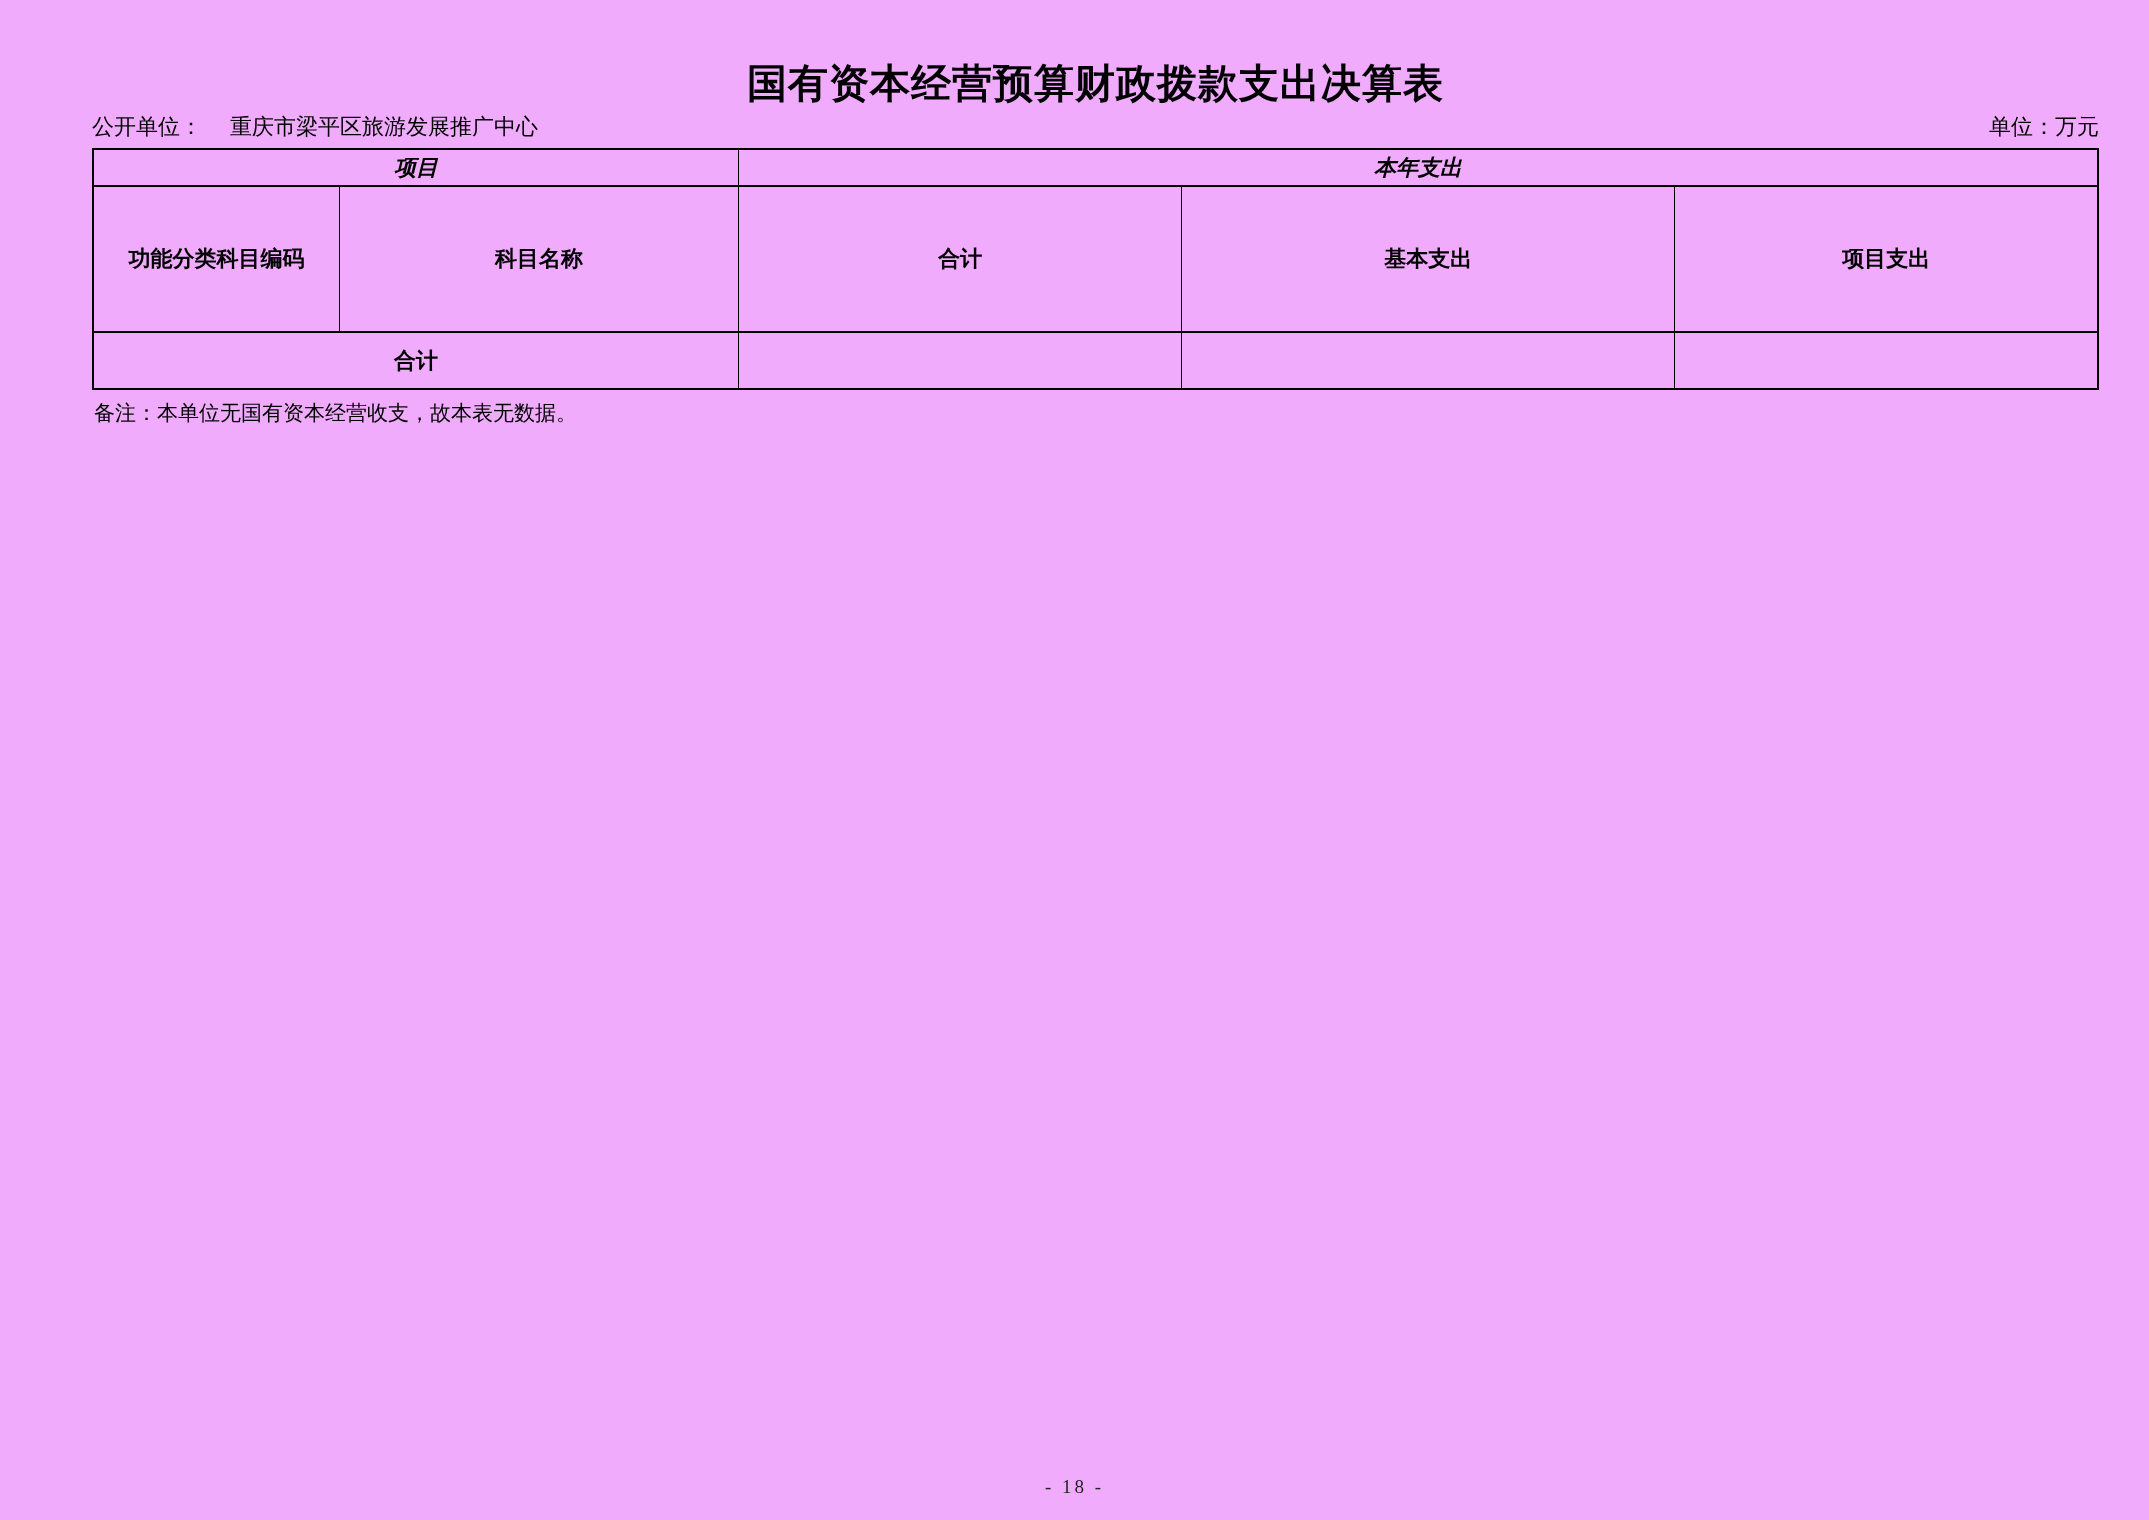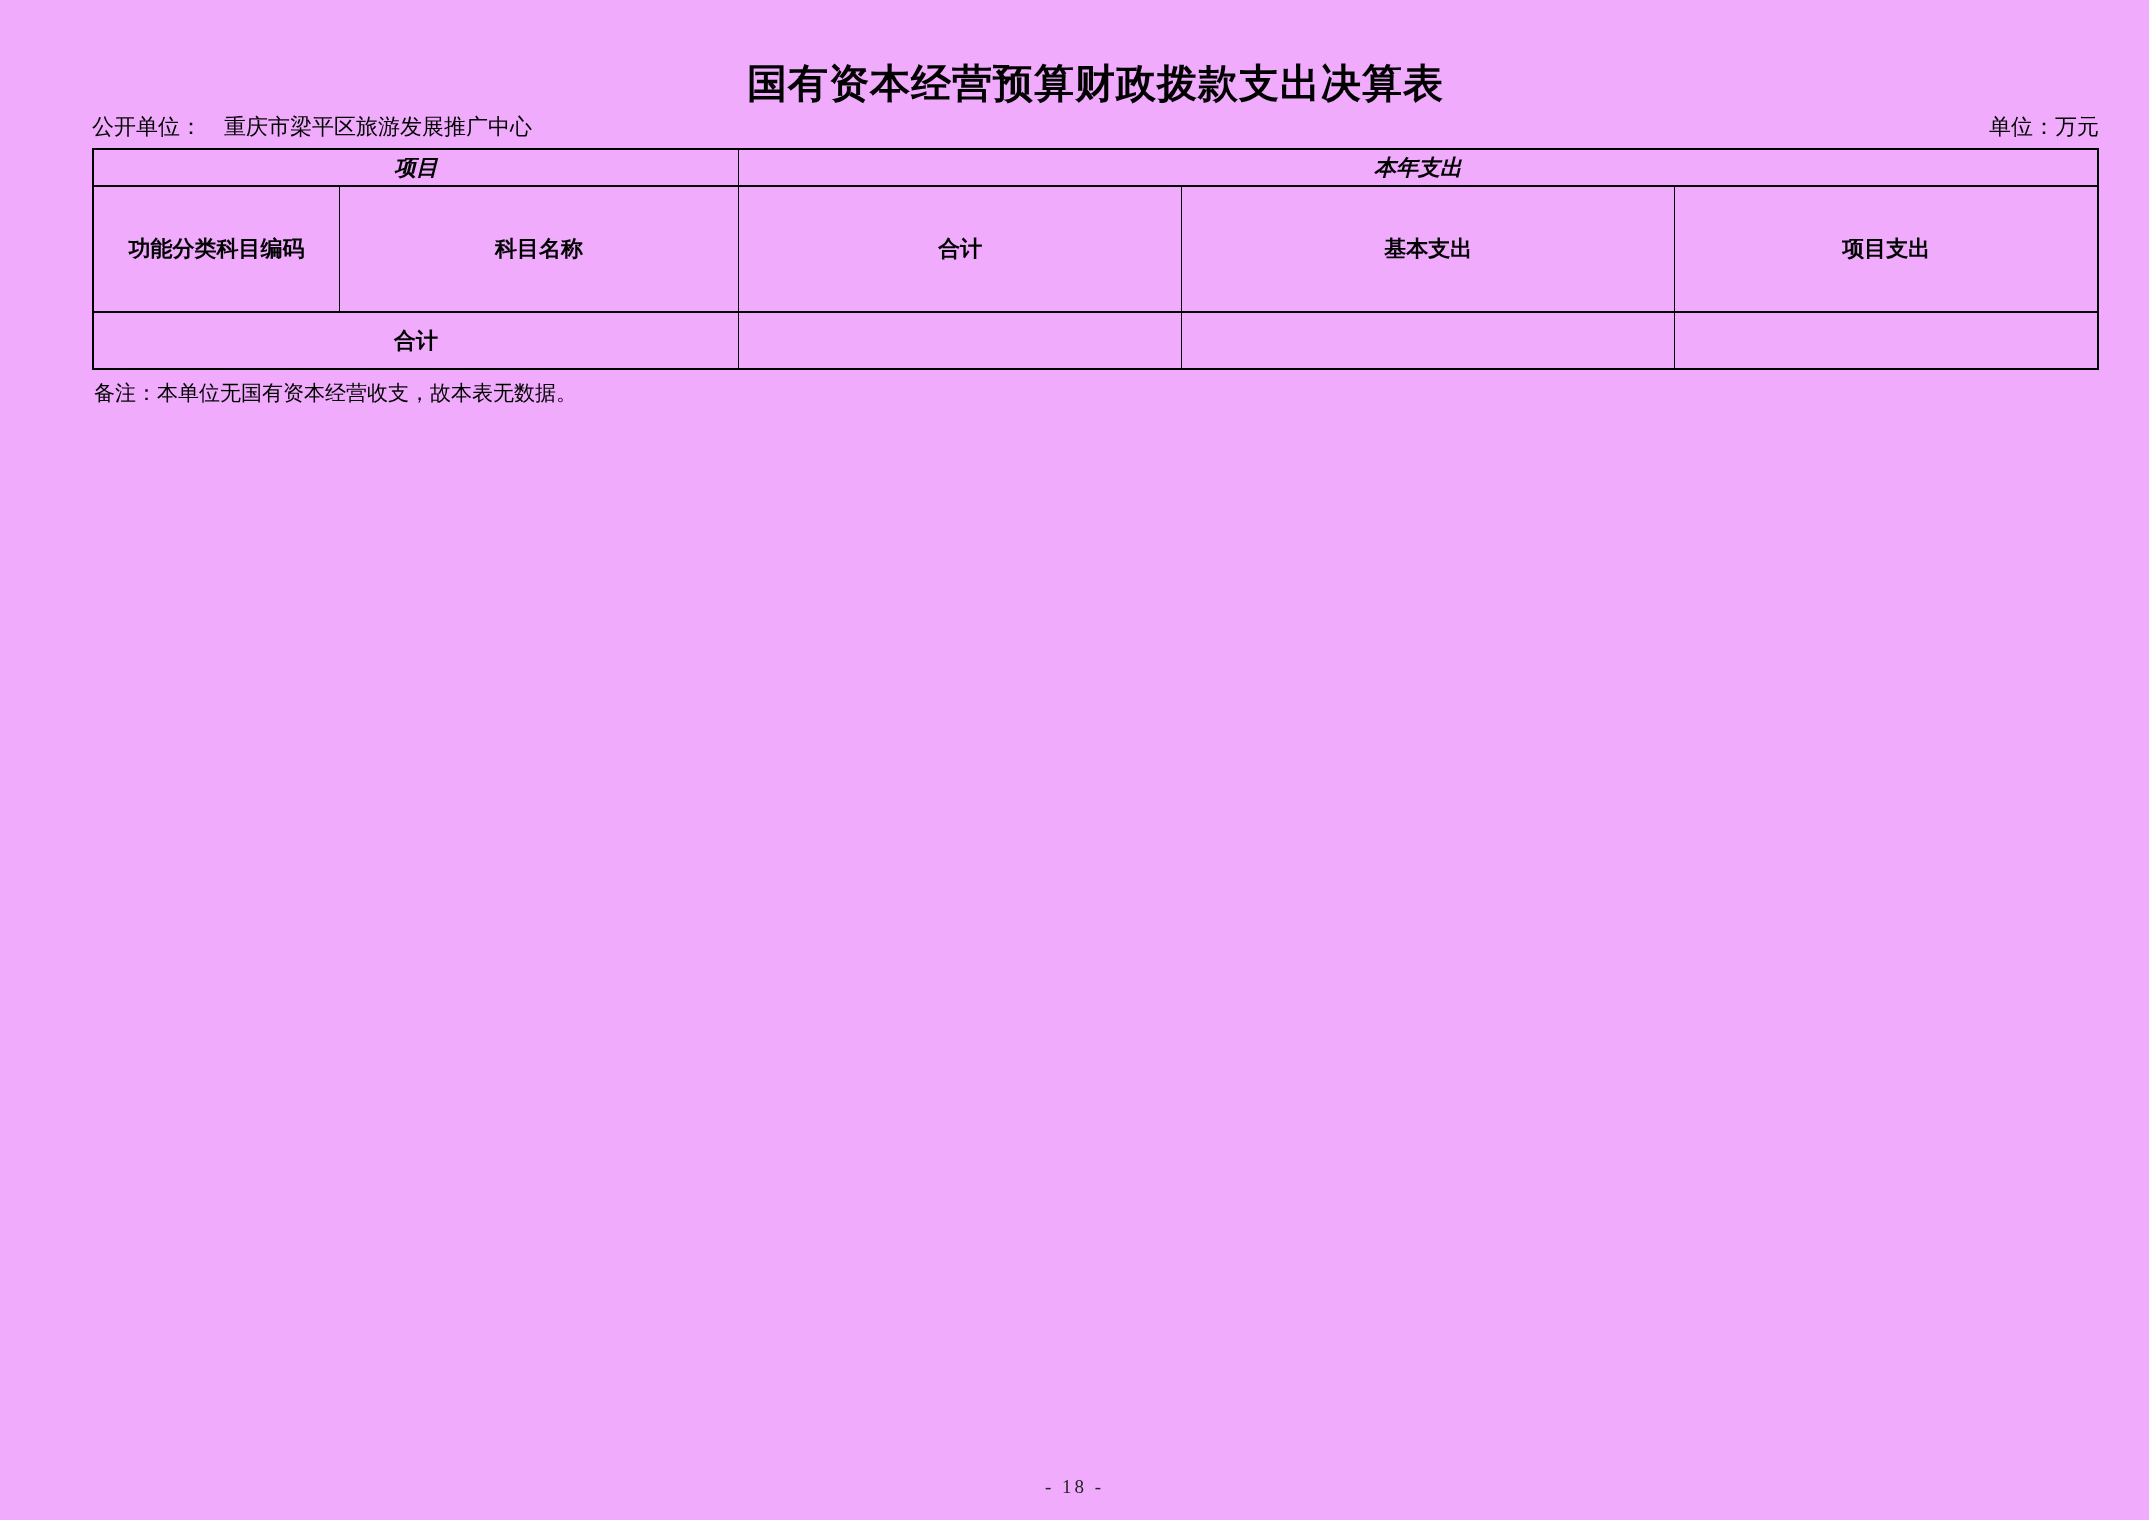--- a/index.html
+++ b/index.html
@@ -34,40 +34,40 @@
   }
   .meta-row {
     display: flex;
     justify-content: space-between;
     align-items: flex-end;
     margin-top: 4px;
     font-size: 22px;
     line-height: 29px;
   }
   .unit-name {
-    margin-left: 22px;
+    margin-left: 28px;
     font-family: Liberation Serif, serif;
   }
   table.budget-table {
     width: 100%;
     border-collapse: collapse;
     table-layout: fixed;
     margin-top: 7px;
     border: 2px solid #000000;
   }
   table.budget-table td {
     border: 1px solid #000000;
     text-align: center;
     vertical-align: middle;
     font-size: 22px;
     font-weight: bold;
     padding: 0;
   }
   tr.group-row td { height: 37px; border-bottom: 2px solid #000000; font-style: italic; }
-  tr.header-row td { height: 126px; border-radius: 23px; }
+  tr.header-row td { height: 146px; border-radius: 23px; }
   tr.total-row td { height: 57px; border-top: 2px solid #000000; }
   .note {
     margin: 10px 0 0 2px;
     font-size: 21px;
     line-height: 27px;
   }
   .footer {
     position: absolute;
     left: 0;
     right: 0;

